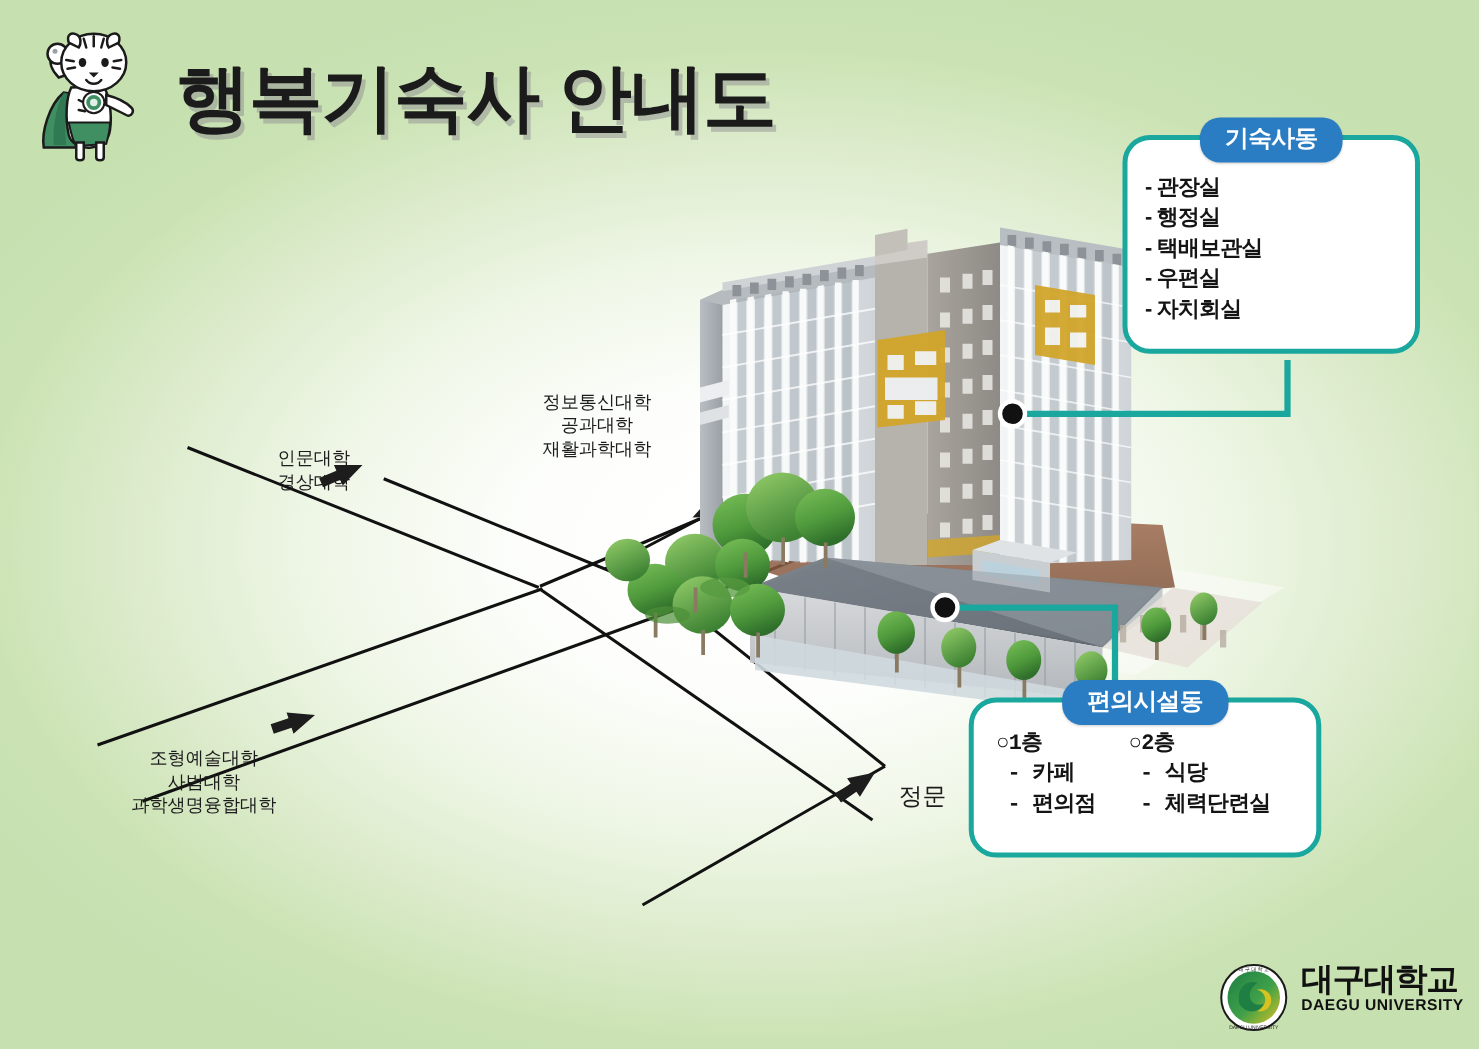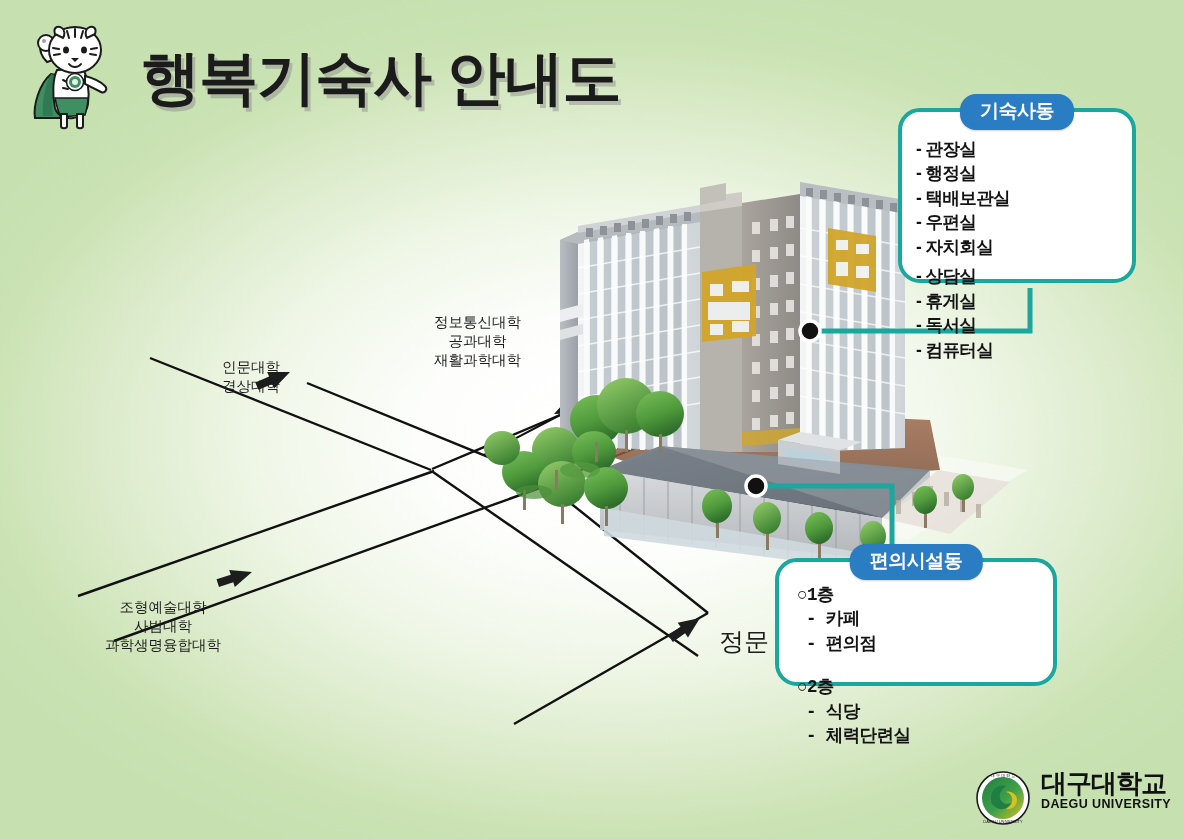--- a/index.html
+++ b/index.html
@@ -28,39 +28,39 @@
   #map-svg{position:absolute;left:0;top:0;width:1183px;height:839px;}
 
   
   .road-label{
     position:absolute;color:#1c1c1c;font-weight:normal;font-size:14.5px;
     line-height:1.32;text-align:center;white-space:nowrap;
   }
   #label-humanities{left:222px;top:358px;}
   #label-ict{left:434px;top:313px;}
   #label-arts{left:105px;top:598px;}
-  #label-maingate{left:719px;top:625px;font-size:25px;}
+  #label-maingate{left:719px;top:625px;font-size:19px;}
 
   
   .callout{
     position:absolute;background:#ffffff;border:4px solid #1aa79e;border-radius:22px;
     box-sizing:border-box;
   }
   .callout-head{
     position:absolute;left:50%;transform:translateX(-50%);
     background:#2a7cc3;color:#fff;font-weight:bold;border-radius:16px;
     padding:4px 20px 6px;font-size:19px;white-space:nowrap;letter-spacing:-.5px;
     box-shadow:0 1px 2px rgba(0,0,0,.18);
   }
   #box-dorm{left:898px;top:108px;width:238px;height:175px;}
   #box-dorm .callout-head{top:-18px;}
   #box-conv{left:775px;top:558px;width:282px;height:128px;}
   #box-conv .callout-head{top:-18px;}
 
-  .cols{display:flex;gap:6px;padding:26px 0 0 14px;box-sizing:border-box;flex-direction:column;}
+  .cols{display:flex;gap:6px;padding:26px 0 0 14px;box-sizing:border-box;}
   .col{display:flex;flex-direction:column;gap:1px;}
   .room{
     font-size:17.5px;font-weight:bold;color:#141414;white-space:nowrap;line-height:1.34;
     letter-spacing:-.6px;
   }
   #box-dorm .col1{width:112px;}
   #box-conv .cols{padding:22px 0 0 18px;gap:20px;font-family:Liberation Mono, monospace;}
   .floor-title{font-size:17.5px;font-weight:bold;color:#141414;letter-spacing:-.6px;line-height:1.34;}
   #box-conv .col1{width:86px;}
   .sub{padding-left:9px;}
@@ -495,26 +495,20 @@
   <div class="callout" id="box-dorm">
     <div class="callout-head">기숙사동</div>
     <div class="cols">
       <div class="col col1">
         <div class="room">- 관장실</div>
         <div class="room">- 행정실</div>
         <div class="room">- 택배보관실</div>
         <div class="room">- 우편실</div>
         <div class="room">- 자치회실</div>
       </div>
-      <div class="col col2">
-        <div class="room">- 상담실</div>
-        <div class="room">- 휴게실</div>
-        <div class="room">- 독서실</div>
-        <div class="room">- 컴퓨터실</div>
-      </div>
     </div>
   </div>
 
   <div class="callout" id="box-conv">
     <div class="callout-head">편의시설동</div>
     <div class="cols">
       <div class="col col1">
         <div class="floor-title">○1층</div>
         <div class="room sub">- 카페</div>
         <div class="room sub">- 편의점</div>

